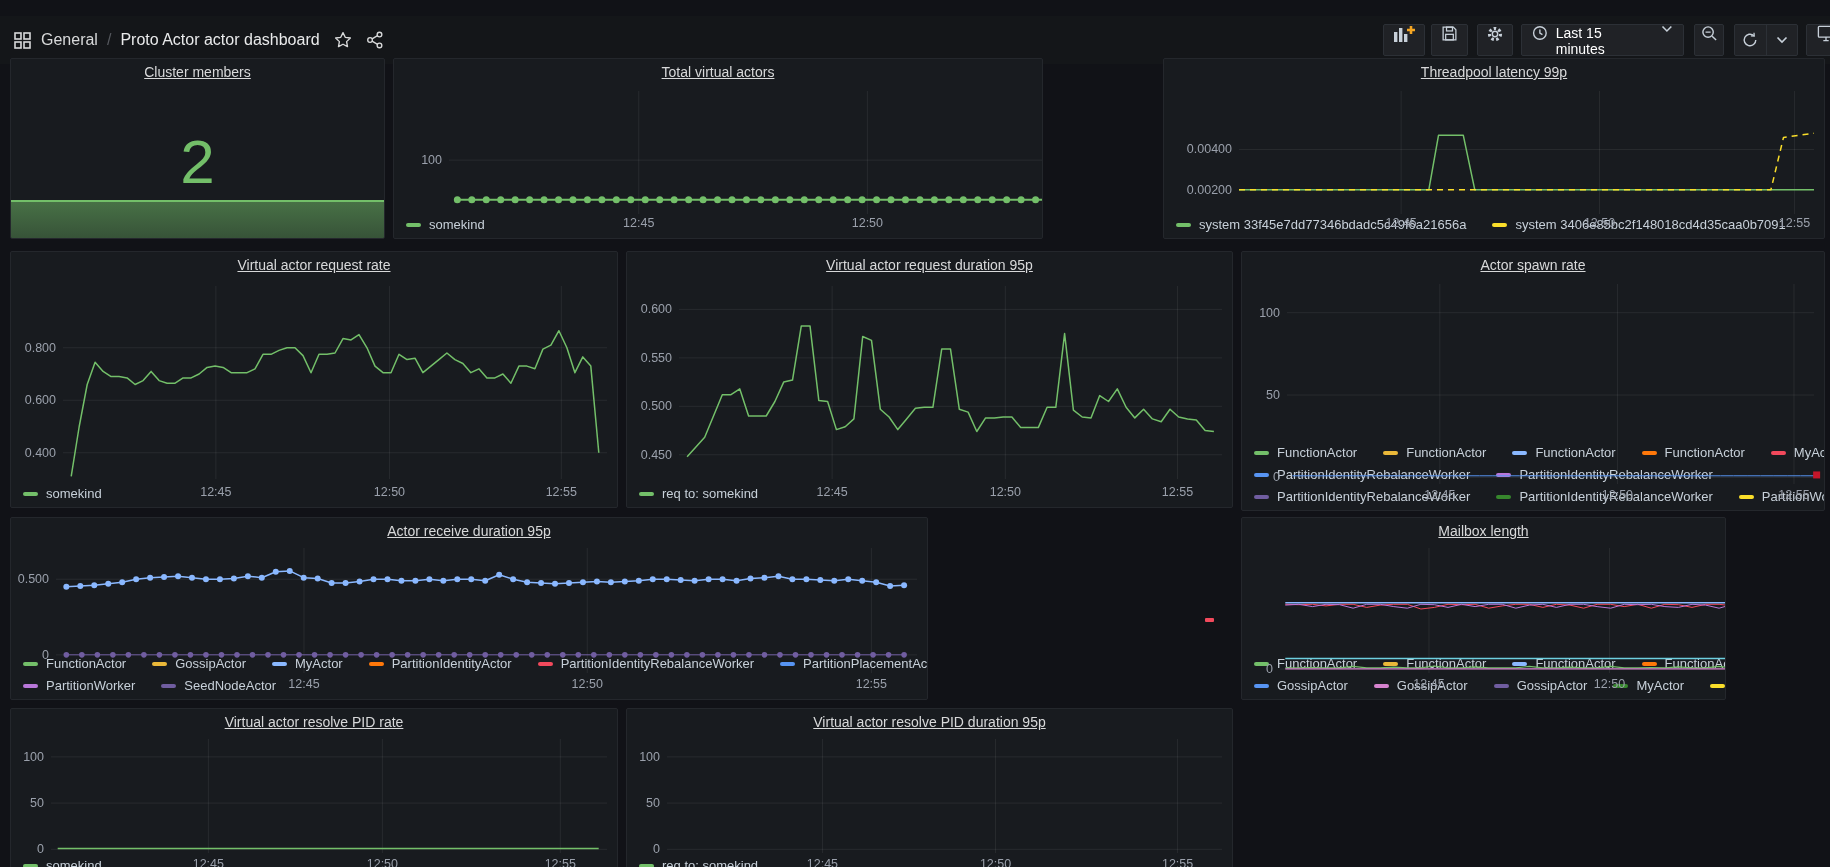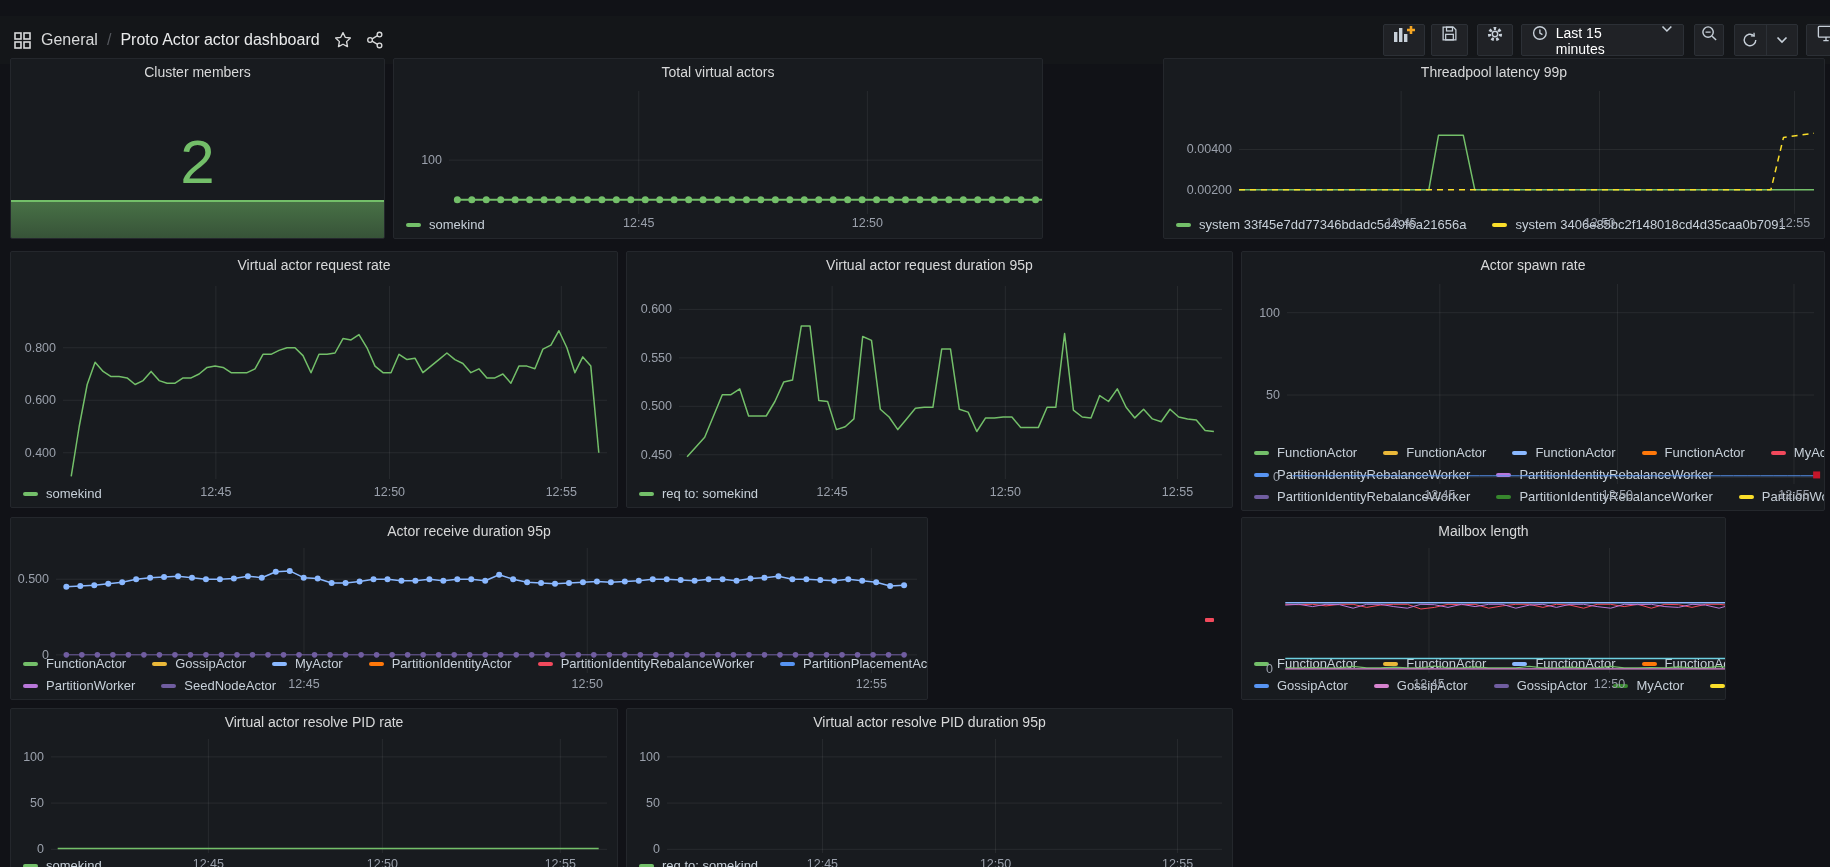--- a/index.html
+++ b/index.html
@@ -26,21 +26,21 @@
   #btn-time{position:absolute;left:1521px;top:8px;width:163px;gap:8px;font-size:14px;padding:0 10px;}
   #btn-zoomout{position:absolute;left:1694px;top:8px;width:30px;}
   #btn-refresh{position:absolute;left:1734px;top:8px;width:64px;padding:0;}
   #btn-refresh .half{height:100%;display:flex;align-items:center;justify-content:center;flex:1;}
   #btn-refresh .div{width:1px;height:100%;background:#2c3036;}
   #btn-monitor{position:absolute;left:1806px;top:8px;width:40px;}
   
   .panel{position:absolute;background:#181b1f;border:1px solid #24272c;border-radius:2px;box-sizing:border-box;
          display:flex;flex-direction:column;overflow:hidden;}
   .ptitle{height:26px;flex:0 0 26px;display:flex;align-items:center;justify-content:center;
-          font-size:14px;font-weight:500;color:#d8d9da;cursor:pointer;}
+          font-size:14px;font-weight:500;color:#d8d9da;cursor:pointer;text-decoration:underline;}
   .chart{flex:1 1 auto;position:relative;}
   .chart svg{position:absolute;left:0;top:0;overflow:visible;}
   .legend{flex:0 0 auto;padding:2px 12px 6px 12px;}
   .legend-row{display:flex;gap:26px;margin-top:7px;flex-wrap:nowrap;}
   .legend-item{display:flex;align-items:center;gap:8px;font-size:13px;color:#c7d0d9;cursor:pointer;white-space:nowrap;text-align:center;}
   .swatch{width:15px;height:4px;border-radius:2px;flex:0 0 15px;}
   #p-cluster   {left:10px;  top:58px;  width:375px; height:181px;}
   #p-totalva   {left:393px; top:58px;  width:650px; height:181px;}
   #p-threadpool{left:1163px;top:58px;  width:662px; height:181px;}
   #p-reqrate   {left:10px;  top:251px; width:608px; height:257px;}

